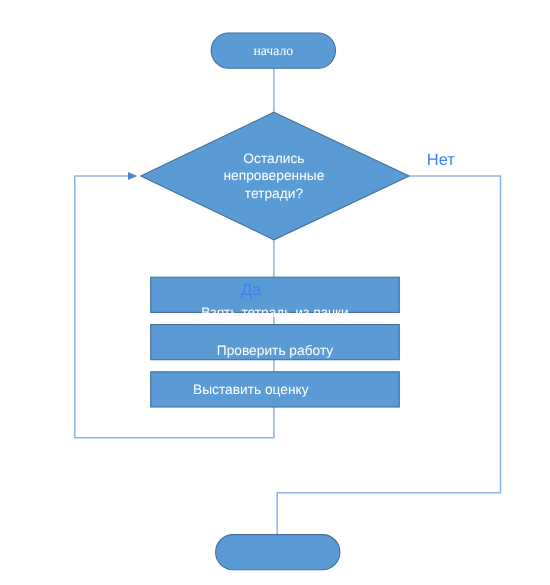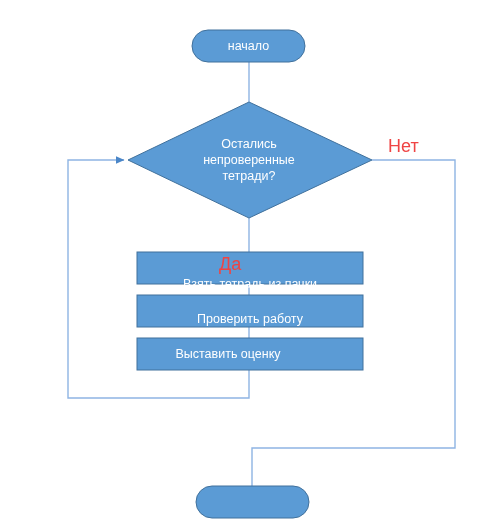--- a/index.html
+++ b/index.html
@@ -31,22 +31,22 @@
     justify-content: center;
     text-align: center;
     color: #ffffff;
     font-size: 12.5px;
     line-height: 16px;
     pointer-events: none;
     white-space: pre-line;
   }
   .edge-label {
     position: absolute;
-    color: #ef4444;
-    font-size: 18px;
+    color: #3b82f6;
+    font-size: 15px;
     line-height: 14px;
     white-space: nowrap;
   }
 </style>
 </head>
 <body>
 
 <div id="flowchart-canvas">
 
   <svg id="flow-svg" viewBox="0 0 500 532">
@@ -72,21 +72,21 @@
 
     <polygon points="249,102 372,160 249,218 128,160" fill="#5B9BD5" stroke="#41719C" stroke-width="1"></polygon>
 
     <rect x="137" y="252" width="226" height="32" fill="#5B9BD5" stroke="#41719C" stroke-width="1"></rect>
     <rect x="137" y="295" width="226" height="32" fill="#5B9BD5" stroke="#41719C" stroke-width="1"></rect>
     <rect x="137" y="338" width="226" height="32" fill="#5B9BD5" stroke="#41719C" stroke-width="1"></rect>
 
     <rect x="196" y="486" width="113" height="32" rx="16" ry="16" fill="#5B9BD5" stroke="#41719C" stroke-width="1"></rect>
   </svg>
 
-  <div class="node-label" style="left:192px; top:30px; width:113px; height:32px;">начало</div>
+  <div class="node-label" style="left:192px; top:30px; width:113px; height:32px;font-family:Liberation Serif, serif;">начало</div>
 
   <div class="node-label" style="left:169px; top:128px; width:160px; height:64px;">Остались
 непроверенные
 тетради?</div>
 
   <div class="node-label" style="left:137px; top:252px; width:226px; height:32px;margin-top:16px;">Взять тетрадь из пачки</div>
 
   <div class="node-label" style="left:137px; top:295px; width:226px; height:48px;">Проверить работу</div>
 
   <div class="node-label" style="left:137px; top:338px; width:182px; height:32px;">Выставить оценку</div>

